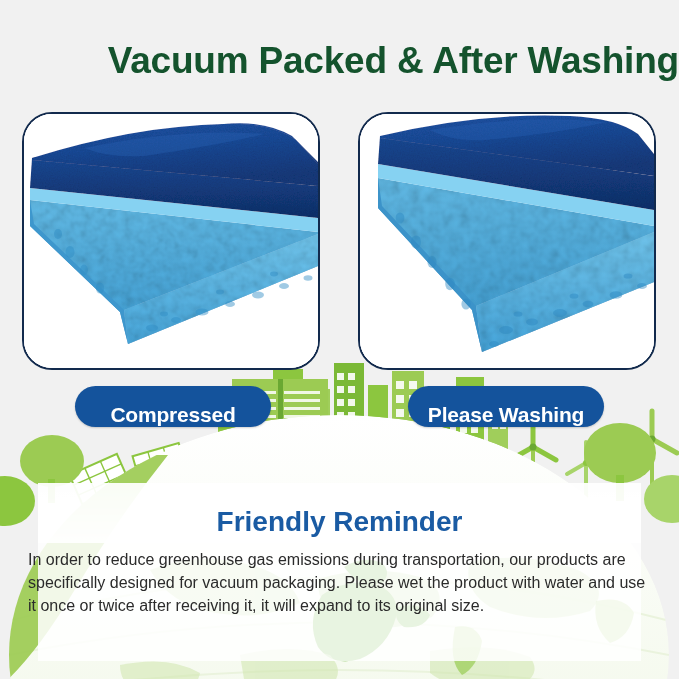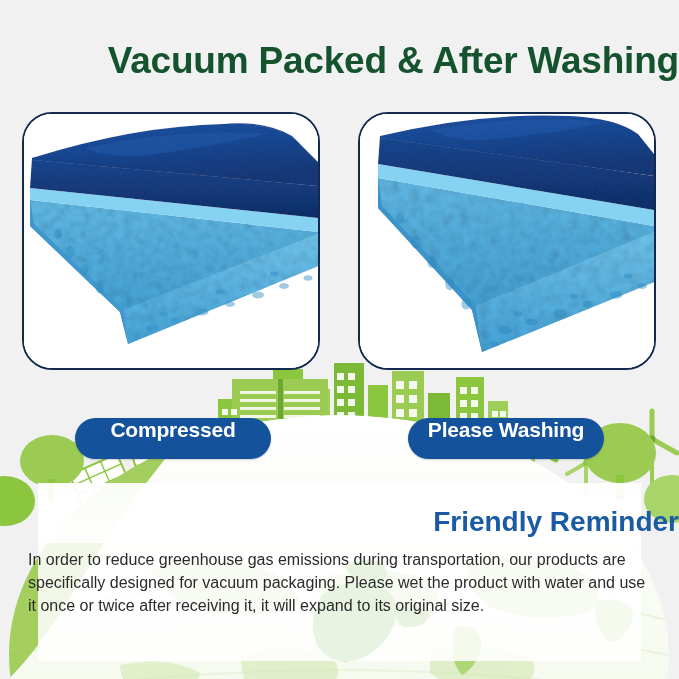--- a/index.html
+++ b/index.html
@@ -78,44 +78,44 @@
     box-sizing: border-box;
   }
   #panel-left  { left: 22px; }
   #panel-right { left: 358px; }
 
   .panel-img { position: absolute; inset: 0; background: #fff; }
 
   
   .badge {
     position: absolute;
-    top: 418px;
+    top: 386px;
     height: 41px;
     border-radius: 21px;
     background: #14539c;
     color: #ffffff;
     font-size: 21px;
     font-weight: bold;
     display: flex;
-    align-items: flex-start;
+    align-items: flex-end;
     justify-content: center;
     letter-spacing: -0.2px;
     box-shadow: 0 1px 2px rgba(0,0,0,0.18);
     white-space: nowrap;
   }
   #badge-left  { left: 75px;  width: 196px; }
   #badge-right { left: 408px; width: 196px; }
 
   
   #reminder-heading {
     position: absolute;
     left: 0;
     top: 505px;
     width: 679px;
-    text-align: right;
+    text-align: center;
     font-size: 28px;
     font-weight: bold;
     color: #1a5ba3;
     line-height: 34px;
   }
   #reminder-body {
     position: absolute;
     left: 28px;
     top: 548px;
     width: 626px;

